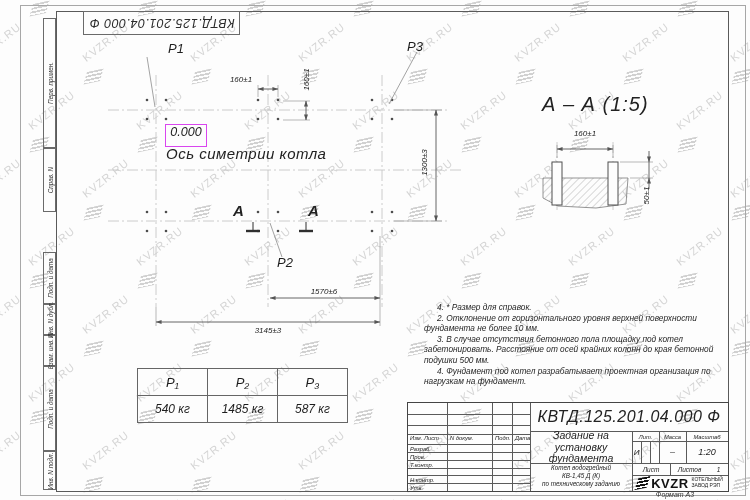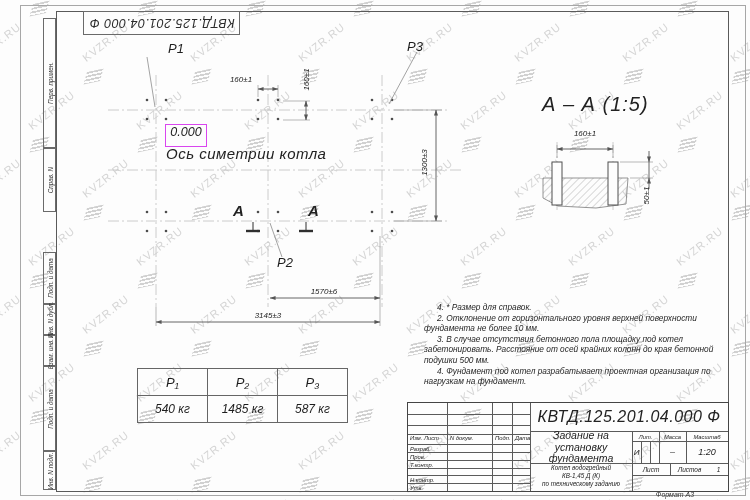--- a/index.html
+++ b/index.html
@@ -314,21 +314,21 @@
 
   <div class="elev-box">
       <span>0.000</span>
     </div>
   <div class="txt axis-label">Ось симетрии котла</div>
 
   <div class="txt dim" style="left:224px;top:75px;width:34px;">160±1</div>
   <div class="txt dim rot" style="left:289px;top:75px;width:34px;">160±1</div>
   <div class="txt dim rot" style="left:404px;top:158px;width:40px;">1300±3</div>
   <div class="txt dim" style="left:298px;top:287px;width:52px;">1570±6</div>
-  <div class="txt dim" style="left:241px;top:311px;width:54px;">3145±3</div>
+  <div class="txt dim" style="left:241px;top:326px;width:54px;">3145±3</div>
 
   <div class="txt sec-letter" style="left:233px;top:202px;">А</div>
   <div class="txt sec-letter" style="left:308px;top:202px;">А</div>
 
   <div class="txt sec-title">А – А (1:5)</div>
   <div class="txt dim" style="left:565px;top:129px;width:40px;">160±1</div>
   <div class="txt dim rot" style="left:626px;top:191px;width:40px;">50±1</div>
 
   <div class="txt notes">
     <p>4. * Размер для справок.</p>
@@ -405,17 +405,25 @@
     <div class="cell ctr" style="left:224px;top:38px;width:9px;height:22px;font-size:8px;">И</div>
     <div class="cell ctr" style="left:251px;top:38px;width:27px;height:22px;font-size:9px;">–</div>
     <div class="cell ctr" style="left:278px;top:38px;width:42px;height:22px;font-size:9px;">1:20</div>
 
     <div class="cell ctr" style="left:224px;top:60px;width:38px;height:12px;font-size:6.5px;">Лист</div>
     <div class="cell" style="left:262px;top:60px;width:58px;height:12px;font-size:6.5px;display:flex;align-items:center;justify-content:space-around;">
       <span>Листов</span>
       <span>1</span>
     </div>
 
+    <div class="cell logo-wrap" style="left:224px;top:72px;width:96px;height:16px;">
+      <span class="logo-icon"></span>
+      <span class="logo-word">KVZR</span>
+      <span class="logo-cap">
+        <div>КОТЕЛЬНЫЙ</div>
+        <div>ЗАВОД РЭП</div>
+      </span>
+    </div>
   </div>
 
   <div class="txt fmt">Формат А3</div>
 
 </div>
 
 </body></html>

